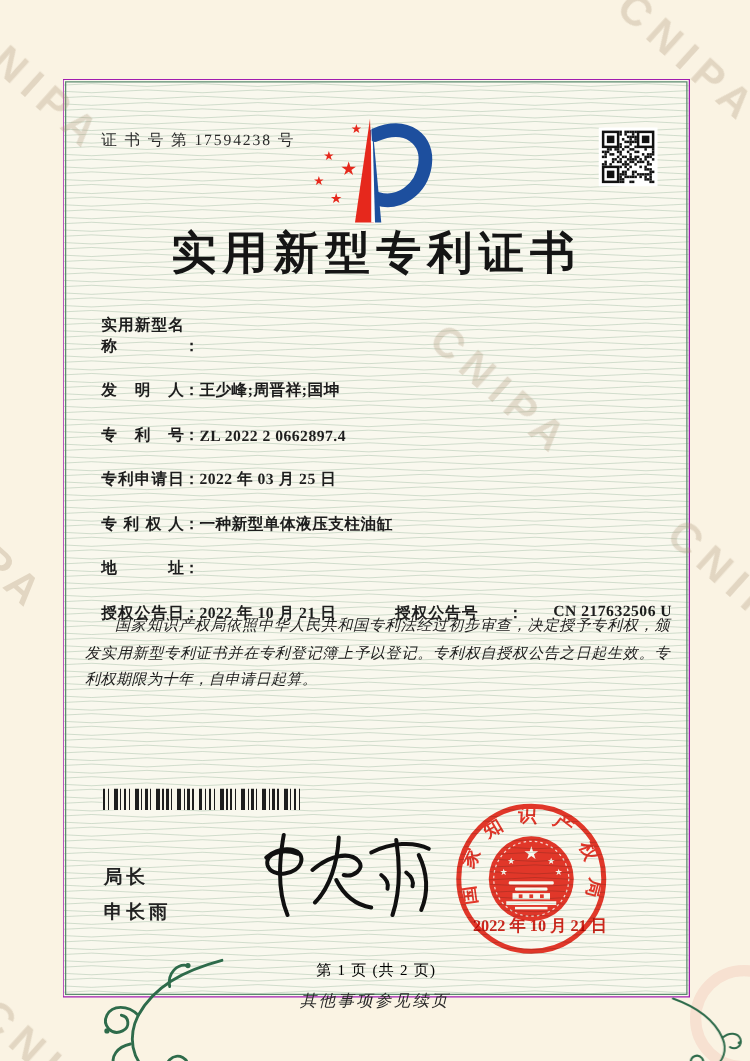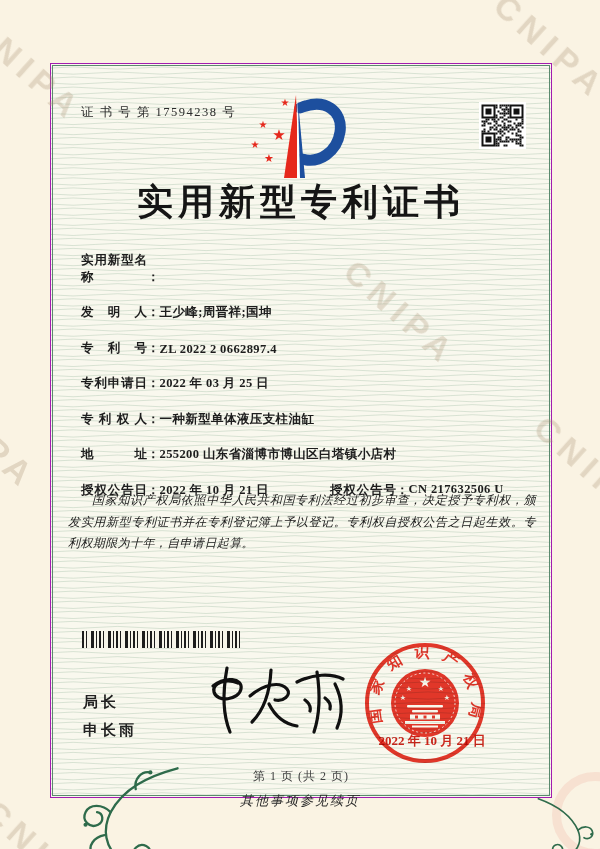--- a/index.html
+++ b/index.html
@@ -65,21 +65,21 @@
   }
   .fields{ position:absolute; left:30px; top:186px; width:440px; }
   .field-row{ display:flex; align-items:flex-end; height:35.5px; font-size:12.5px; font-weight:bold; }
   .flabel{
     display:inline-block; width:66px;
     text-align:justify; text-align-last:justify;
     flex:0 0 66px;
   }
   .fcolon{ flex:0 0 12px; }
   .fvalue{ letter-spacing:0.4px; white-space:nowrap; }
-  .fgroup2{ display:flex; margin-left:61px; }
+  .fgroup2{ display:flex; margin-left:47px;gap:24px; }
   .body-text{
     position:absolute; left:17px; top:426px; width:468px;
     font-size:12px; line-height:21.5px; letter-spacing:0.4px;
     font-style:italic; color:#1b1b1b; text-align:justify;
   }
   .body-text p{ text-indent:2em; }
   .barcode{
     position:absolute; left:31px; top:567px; width:158px; height:17px;
     background:repeating-linear-gradient(90deg,
       #1d1d1d 0 2px,#f7f5ea 2px 4px,#1d1d1d 4px 5px,#f7f5ea 5px 9px,
@@ -92,21 +92,21 @@
   }
   .signature{ position:absolute; left:132px; top:592px; width:170px; height:95px; }
   .seal{ position:absolute; left:304px; top:569px; width:146px; height:146px; mix-blend-mode:multiply; opacity:0.93; }
   .seal-date{
     position:absolute; left:315px; top:668px; width:132px;
     text-align:center; font-size:13px; font-weight:bold; color:#d4281e;
     mix-blend-mode:multiply; white-space:nowrap;
   }
   .page-no{
     position:absolute; left:0; top:704px; width:100%;
-    text-align:center; font-size:12px; letter-spacing:1px; color:#404040;
+    text-align:center; font-size:12px; letter-spacing:1px; color:#000000;
   }
   .continuation{
     position:absolute; left:0; top:792px; width:100%;
     text-align:center; font-size:13px; font-style:italic; letter-spacing:2px;
     color:#2a2a2a; z-index:3;
   }
   .orn{ position:absolute; z-index:5; pointer-events:none; }
   .orn-bl{ left:22px; top:698px; width:115px; height:115px; }
   .orn-br{ left:468px; top:728px; width:100px; height:75px; transform:scaleX(-1); }
 </style>
@@ -460,21 +460,20 @@
         <span class="fvalue">2022 年 03 月 25 日</span>
     </div>
     <div class="field-row">
       <span class="flabel">专利权人</span>
         <span class="fcolon">：</span>
         <span class="fvalue">一种新型单体液压支柱油缸</span>
     </div>
     <div class="field-row">
       <span class="flabel">地址</span>
         <span class="fcolon">：</span>
-        <span class="fvalue">255200 山东省淄博市博山区白塔镇小店村</span>
     </div>
     <div class="field-row">
       <span class="flabel">授权公告日</span>
         <span class="fcolon">：</span>
         <span class="fvalue">2022 年 10 月 21 日</span>
       <span class="fgroup2">
         <span class="flabel">授权公告号</span>
           <span class="fcolon">：</span>
           <span class="fvalue">CN 217632506 U</span>
       </span>

